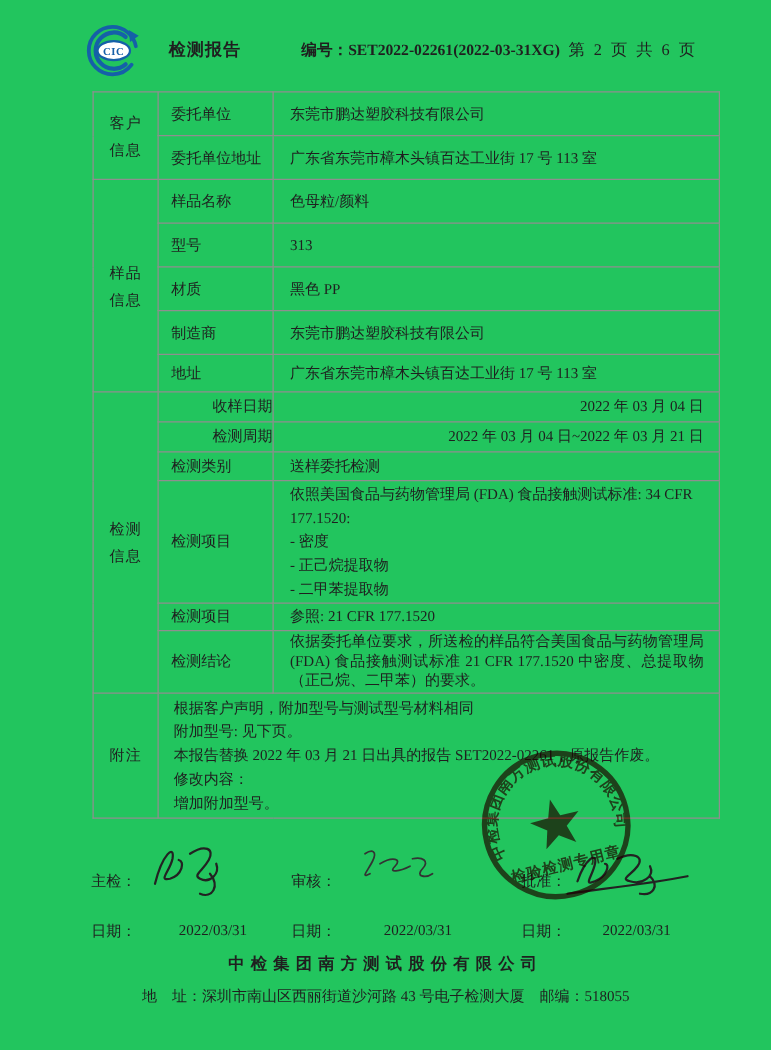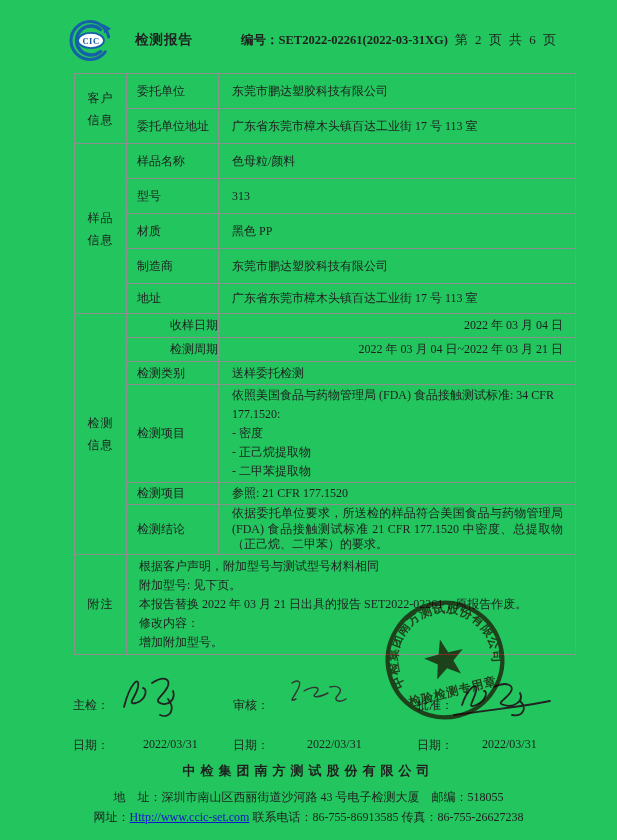--- a/index.html
+++ b/index.html
@@ -198,20 +198,15 @@
     <span class="val" style="left:85px; top:72px;">2022/03/31</span>
     <span class="lab" style="left:175px; top:72px;">日期：</span>
     <span class="val" style="left:249px; top:72px;">2022/03/31</span>
     <span class="lab" style="left:359px; top:72px;">日期：</span>
     <span class="val" style="left:424px; top:72px;">2022/03/31</span>
   </div>
 
   <div class="footer">
     <div class="company">中检集团南方测试股份有限公司</div>
     <div class="addr">地　址：深圳市南山区西丽街道沙河路 43 号电子检测大厦　邮编：518055</div>
-    <div class="web">
-      <span>网址：</span><a class="url" href="#">Http://www.ccic-set.com</a>
-      <span>联系电话：86-755-86913585</span>
-      <span>传真：86-755-26627238</span>
-    </div>
   </div>
 
 </div>
 
 </body></html>

